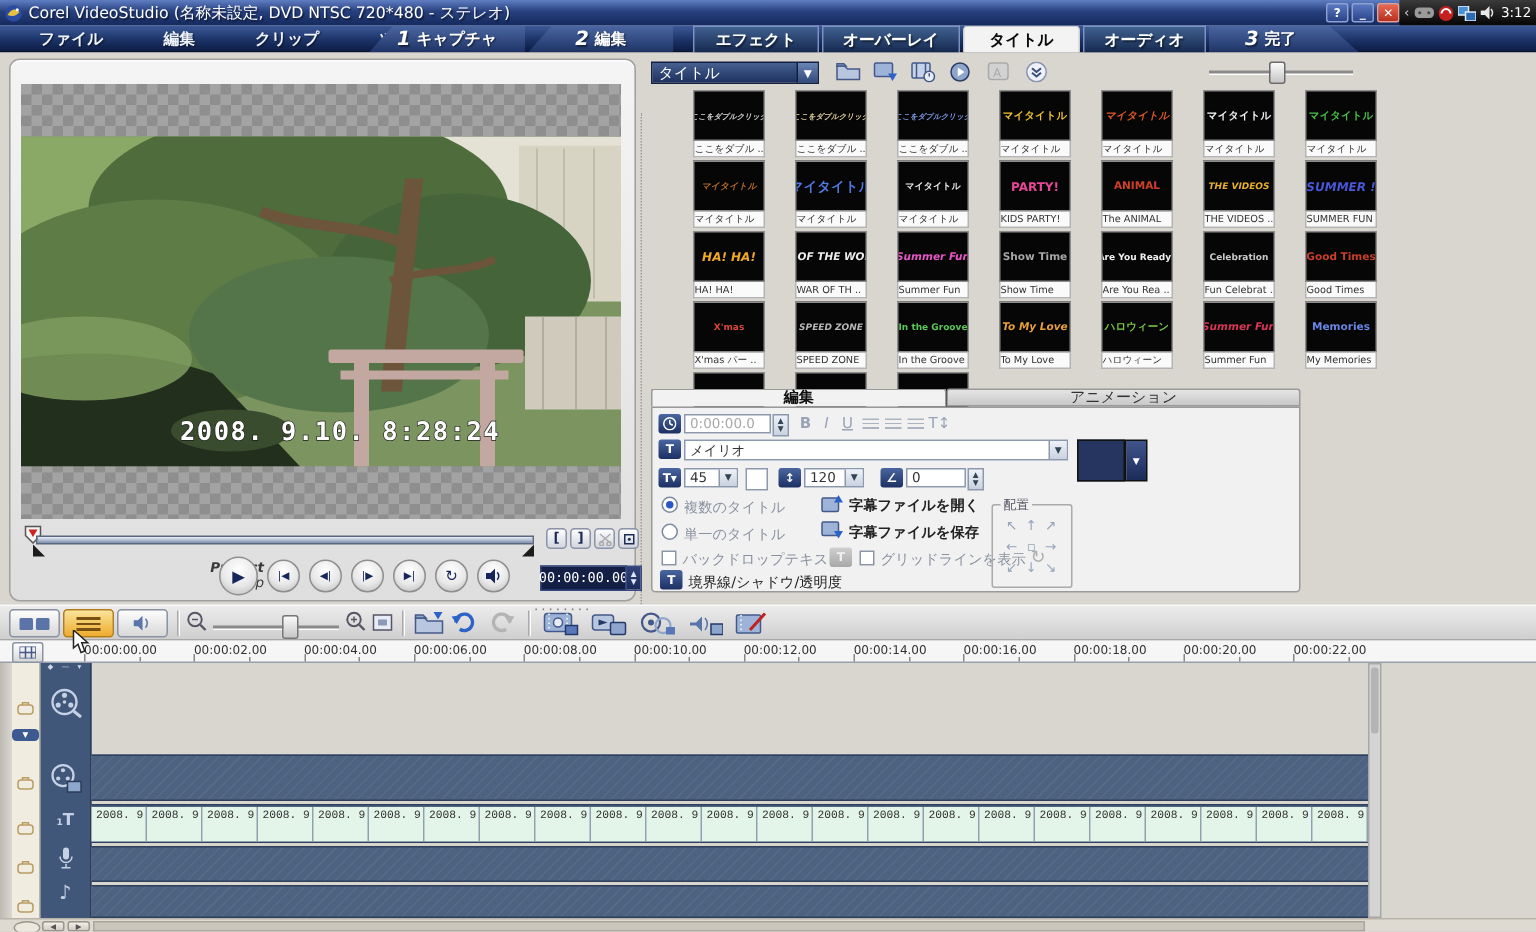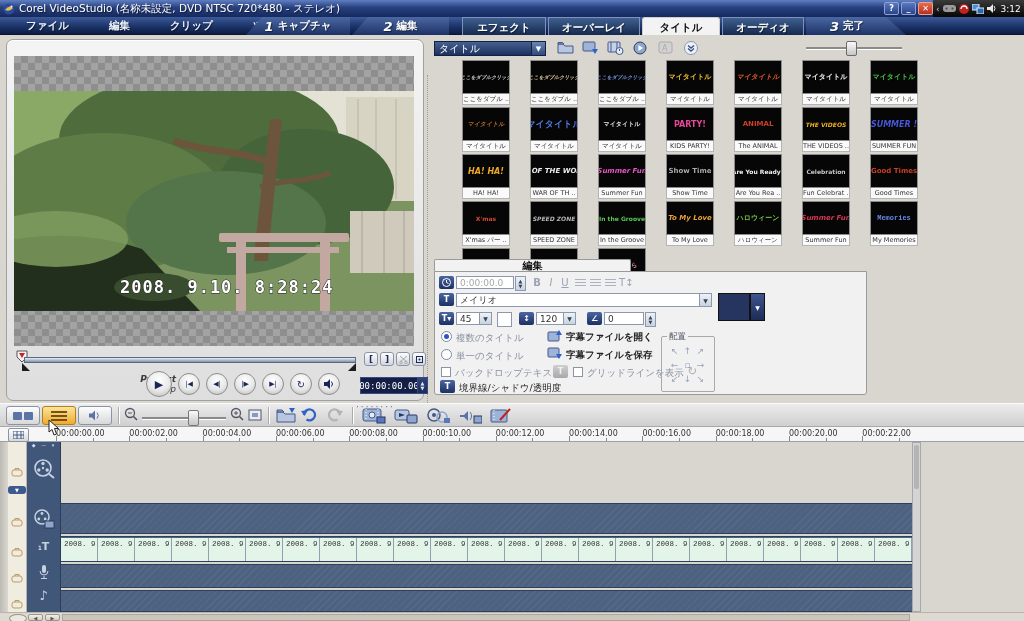--- a/index.html
+++ b/index.html
@@ -73,21 +73,21 @@
   .gbtn{width:19px;height:17px;display:flex;align-items:center;justify-content:center;}
   .gslider{left:806px;top:9px;width:96px;height:8px;}
   .gslider .track{position:absolute;left:0;top:3px;width:96px;height:2px;background:#8a8a8a;box-shadow:0 1px 0 #fff;}
   .gslider .thumb{position:absolute;left:40px;top:-3px;width:9px;height:13px;border:1px solid #6a6a6a;border-radius:2px;background:linear-gradient(#fafafa,#c6c6c6);}
   .gallery{left:434px;top:25px;width:504px;height:197px;display:flex;flex-wrap:wrap;gap:2px;align-content:flex-start;}
   .gcell{width:38px;height:45px;padding-left:28px;}
   .gthumb{width:48px;height:34px;background:#060606;border:1px solid #8c8c8c;box-sizing:border-box;
     display:flex;align-items:center;justify-content:center;overflow:hidden;}
   .gthumb span{white-space:nowrap;font-weight:bold;text-shadow:0 0 1px #000;}
   .glabel{width:48px;height:11px;background:#fafafa;border:1px solid #b4b4b4;border-top:none;box-sizing:border-box;
-    font-size:6.5px;color:#333;text-align:center;line-height:10px;white-space:nowrap;overflow:hidden;}
+    font-size:6.5px;color:#333;text-align:left;line-height:10px;white-space:nowrap;overflow:hidden;}
 
   
   .etabs{left:434px;top:224px;height:12px;display:flex;}
   .etab{box-sizing:border-box;font-size:10px;text-align:center;line-height:12px;border:1px solid #9a9a9a;}
   .etab.active{width:197px;background:#f2f2f2;font-weight:bold;color:#111;border-bottom:none;border-radius:2px 2px 0 0;}
   .etab.idle{width:236px;background:linear-gradient(#e4e4e4,#c9c9c9);color:#333;border-radius:2px 2px 0 0;}
   .ebox{left:434px;top:236px;width:433px;height:124px;border:1px solid #9a9a9a;background:#f1f1f1;box-sizing:border-box;border-radius:0 0 3px 3px;}
   .mico{position:absolute;width:15px;height:13px;border-radius:2px;background:linear-gradient(#4a66a0,#1c3062);
     color:#fff;font-size:8px;font-weight:bold;display:flex;align-items:center;justify-content:center;}
   .mico.gray{background:linear-gradient(#cfcfcf,#a8a8a8);color:#f0f0f0;}
@@ -520,21 +520,21 @@
         <div class="glabel">ハロウィーン</div>
       </div>
       <div class="gcell">
         <div class="gthumb">
           <span style="color: rgb(216, 56, 88); font-size: 7px; font-style: italic;">Summer Fun</span>
         </div>
         <div class="glabel">Summer Fun</div>
       </div>
       <div class="gcell">
         <div class="gthumb">
-          <span style="color: rgb(104, 136, 232); font-size: 7px; font-family: Liberation Mono, monospace;">Memories</span>
+          <span style="color: rgb(104, 136, 232); font-size: 7px;">Memories</span>
         </div>
         <div class="glabel">My Memories</div>
       </div>
       <div class="gcell">
         <div class="gthumb">
           <span style="color: rgb(232, 120, 40); font-size: 6px;">また会う日まで</span>
         </div>
         <div class="glabel">また会う日ま ..</div>
       </div>
       <div class="gcell">
@@ -546,20 +546,21 @@
       <div class="gcell">
         <div class="gthumb">
           <span style="color: rgb(232, 152, 176); font-size: 6px;">さようなら</span>
         </div>
         <div class="glabel">さようなら</div>
       </div>
     </div>
 
   <div class="abs etabs">
     <div class="etab active">編集</div>
+    <div class="etab idle">アニメーション</div>
   </div>
   <div class="abs ebox">
 
     <div class="mico" style="left:4px;top:4px;">
       <svg width="9" height="9">
           <circle cx="4.5" cy="4.5" r="4" fill="none" stroke="#fff"></circle>
           <line x1="4.5" y1="4.5" x2="4.5" y2="2" stroke="#fff"></line>
           <line x1="4.5" y1="4.5" x2="6.5" y2="5.5" stroke="#fff"></line>
         </svg>
     </div>

